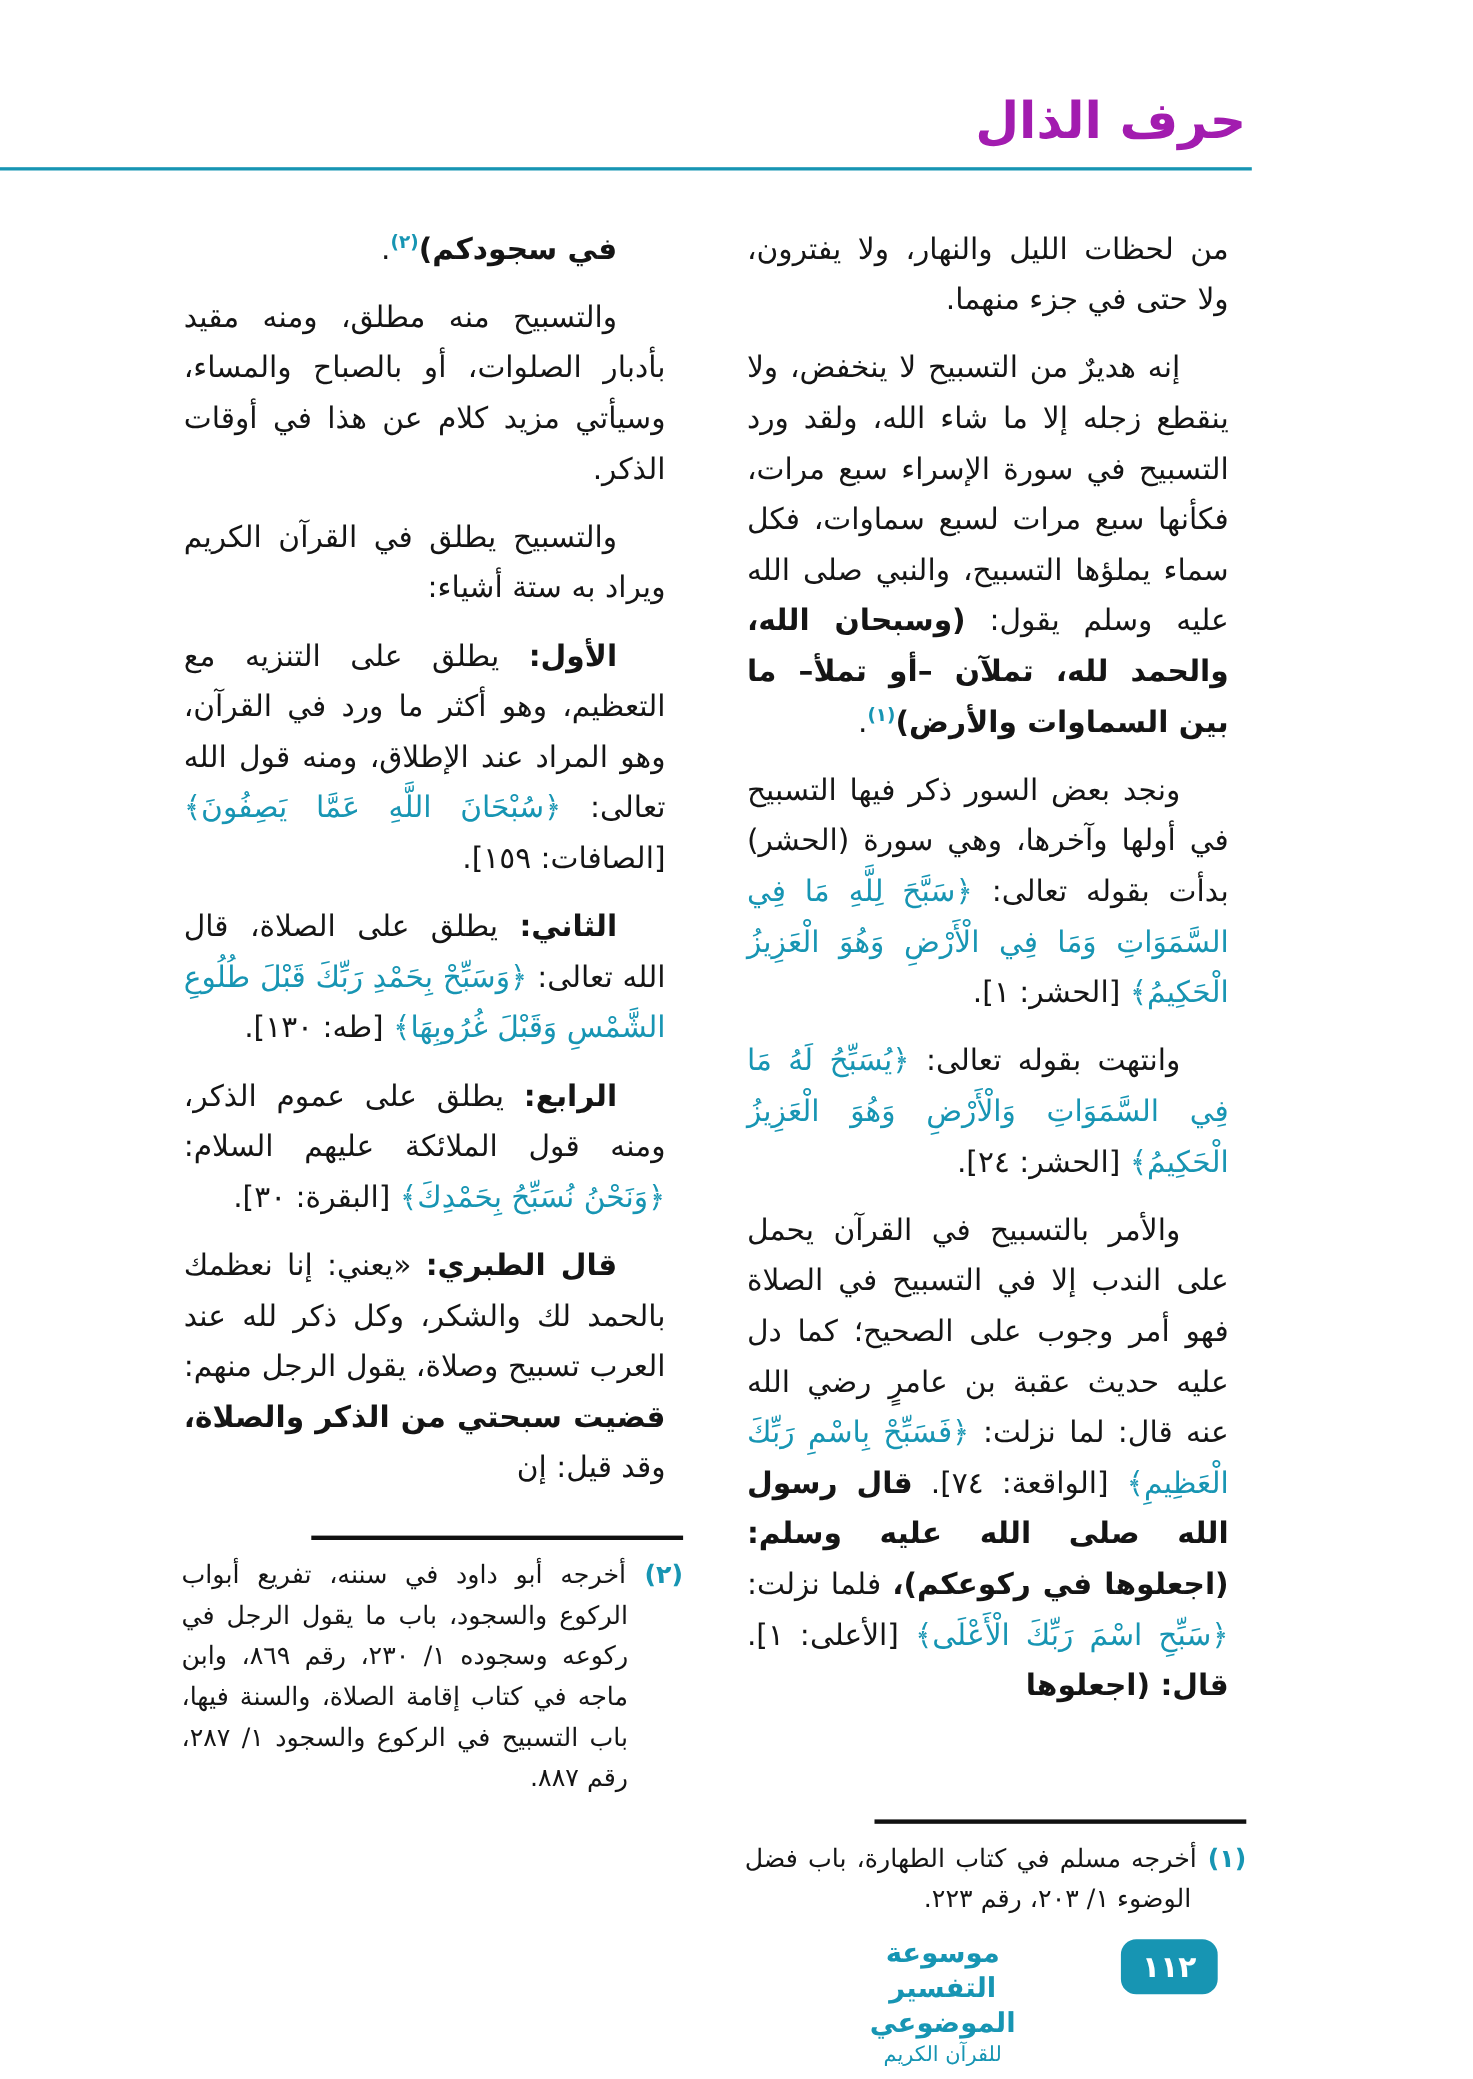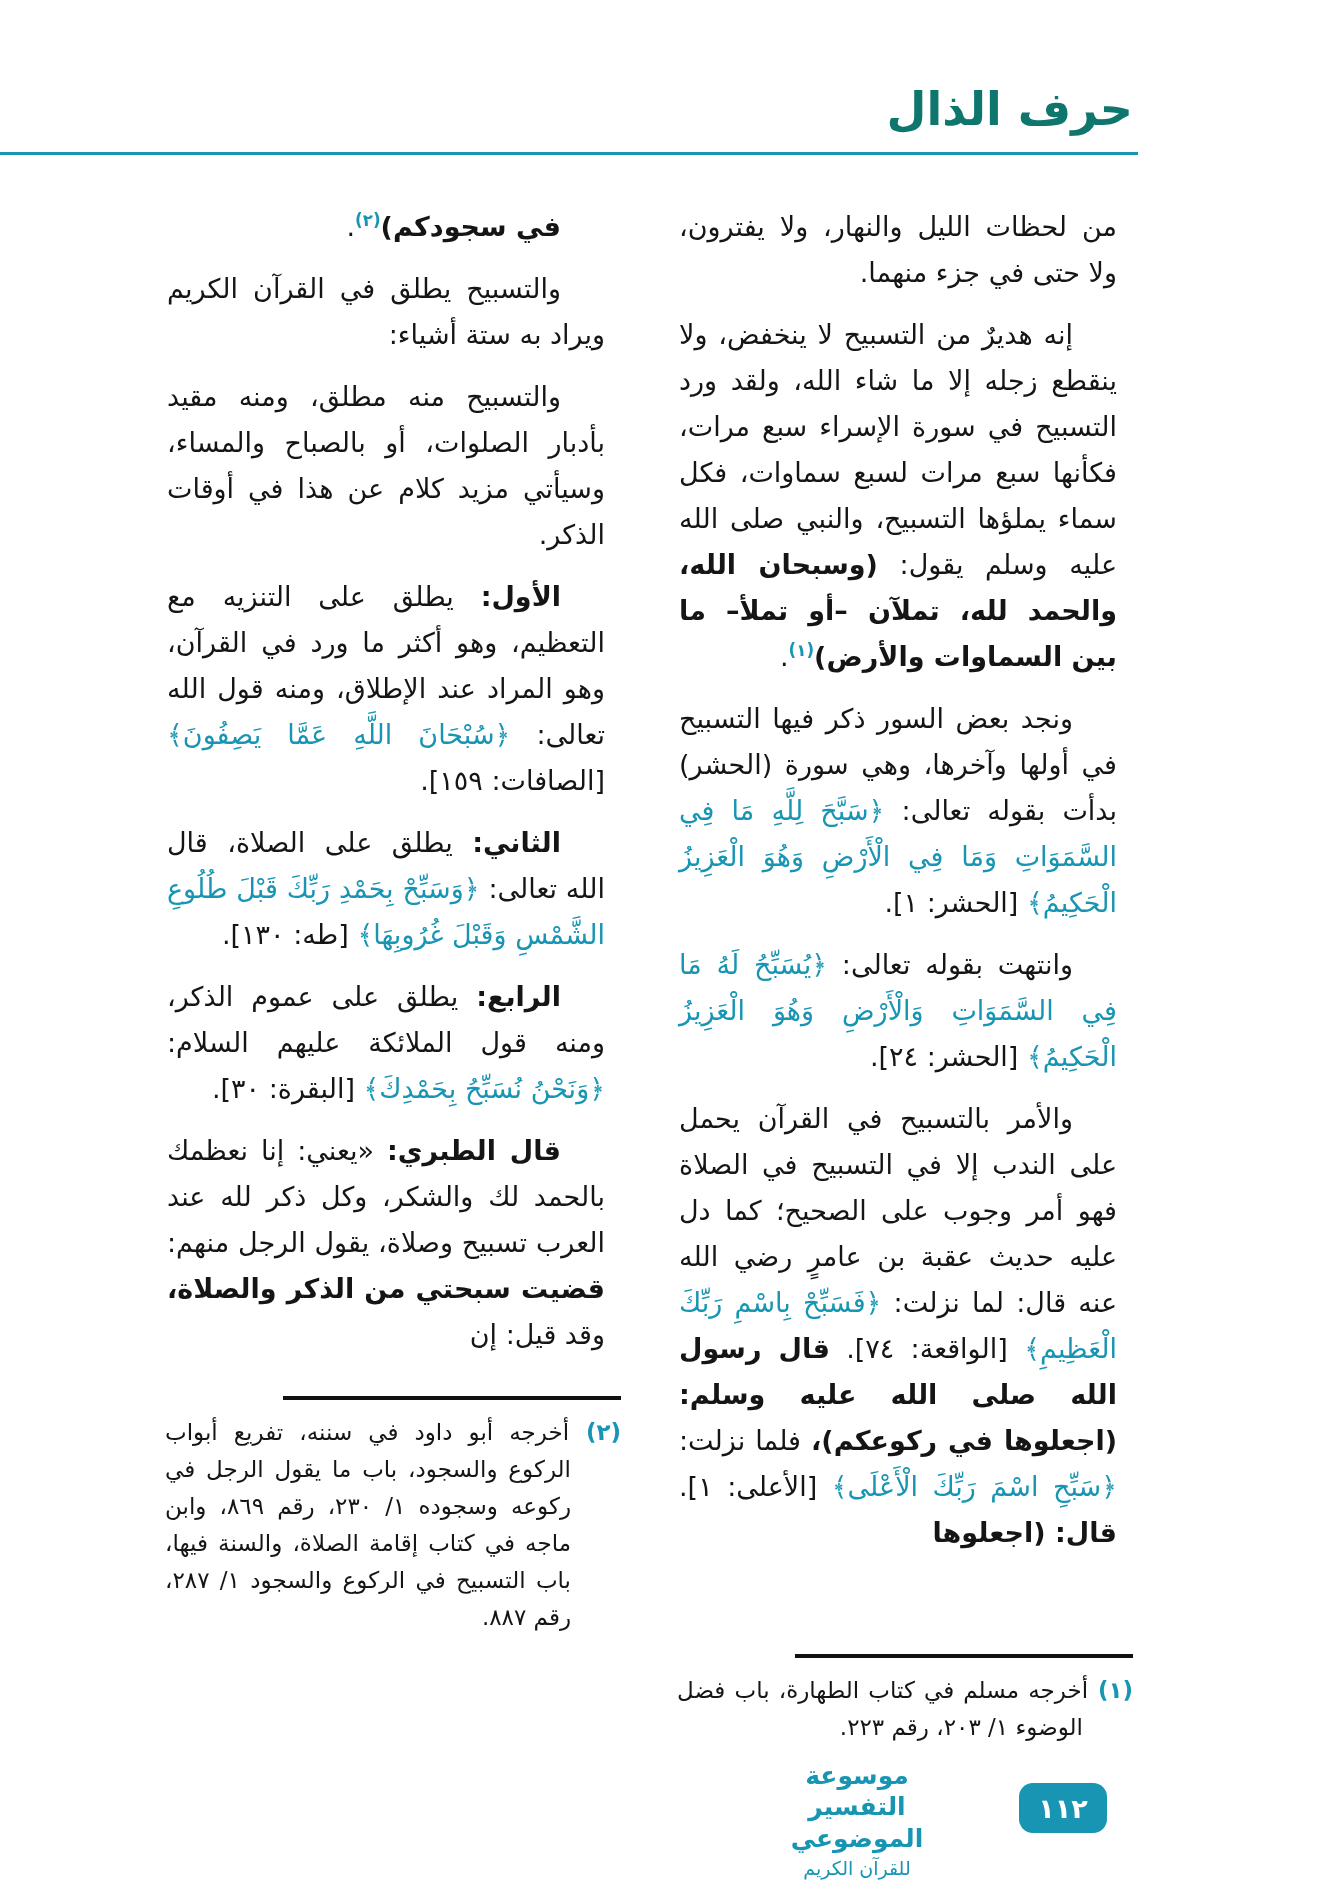--- a/index.html
+++ b/index.html
@@ -17,21 +17,21 @@
     direction: rtl;
     color: #151515;
     overflow: hidden;
   }
   .chapter-title {
     position: absolute;
     top: 82px;
     right: 206px;
     font-size: 46px;
     font-weight: bold;
-    color: #0f766e;
+    color: #a21caf;
     line-height: 1.2;
   }
   .header-rule {
     position: absolute;
     top: 152px;
     left: 0;
     width: 1138px;
     height: 3px;
     background: #1795b3;
   }
@@ -117,21 +117,20 @@
     width: 88px;
     height: 50px;
     background: #1795b3;
     border-radius: 14px;
     display: flex;
     align-items: center;
     justify-content: center;
     color: #ffffff;
     font-size: 27px;
     font-weight: bold;
-    margin-top: 20px;
   }
 </style>
 </head>
 <body>
 
 <div class="page">
 
   <div class="chapter-title">حرف الذال</div>
 
   <div class="header-rule"></div>
@@ -150,22 +149,22 @@
         <div class="fn-rule"></div>
         <div class="fn-list">
             <p class="footnote"><span class="fn-marker">(١) </span><span>أخرجه مسلم في كتاب الطهارة، باب فضل الوضوء ١/ ٢٠٣، رقم ٢٢٣.</span></p>
           </div>
       </div>
     </section>
 
     <section class="column column-left">
       <div class="paragraphs">
           <p class="para"><span class="run-b">في سجودكم)</span><span class="run-fn">(٢)</span><span class="run-n">.</span></p>
+          <p class="para"><span class="run-n">والتسبيح منه مطلق، ومنه مقيد بأدبار الصلوات، أو بالصباح والمساء، وسيأتي مزيد كلام عن هذا في أوقات الذكر.</span></p>
           <p class="para"><span class="run-n">والتسبيح يطلق في القرآن الكريم ويراد به ستة أشياء:</span></p>
-          <p class="para"><span class="run-n">والتسبيح منه مطلق، ومنه مقيد بأدبار الصلوات، أو بالصباح والمساء، وسيأتي مزيد كلام عن هذا في أوقات الذكر.</span></p>
           <p class="para"><span class="run-b">الأول:</span><span class="run-n"> يطلق على التنزيه مع التعظيم، وهو أكثر ما ورد في القرآن، وهو المراد عند الإطلاق، ومنه قول الله تعالى: </span><span class="run-q">﴿سُبْحَانَ اللَّهِ عَمَّا يَصِفُونَ﴾</span><span class="run-n"> [الصافات: ١٥٩].</span></p>
           <p class="para"><span class="run-b">الثاني:</span><span class="run-n"> يطلق على الصلاة، قال الله تعالى: </span><span class="run-q">﴿وَسَبِّحْ بِحَمْدِ رَبِّكَ قَبْلَ طُلُوعِ الشَّمْسِ وَقَبْلَ غُرُوبِهَا﴾</span><span class="run-n"> [طه: ١٣٠].</span></p>
           <p class="para"><span class="run-b">الرابع:</span><span class="run-n"> يطلق على عموم الذكر، ومنه قول الملائكة عليهم السلام: </span><span class="run-q">﴿وَنَحْنُ نُسَبِّحُ بِحَمْدِكَ﴾</span><span class="run-n"> [البقرة: ٣٠].</span></p>
           <p class="para"><span class="run-b">قال الطبري:</span><span class="run-n"> «يعني: إنا نعظمك بالحمد لك والشكر، وكل ذكر لله عند العرب تسبيح وصلاة، يقول الرجل منهم: </span><span class="run-b">قضيت سبحتي من الذكر والصلاة،</span><span class="run-n"> وقد قيل: إن</span></p>
         </div>
       <div class="footnotes">
         <div class="fn-rule"></div>
         <div class="fn-list">
             <p class="footnote"><span class="fn-marker">(٢) </span><span>أخرجه أبو داود في سننه، تفريع أبواب الركوع والسجود، باب ما يقول الرجل في ركوعه وسجوده ١/ ٢٣٠، رقم ٨٦٩، وابن ماجه في كتاب إقامة الصلاة، والسنة فيها، باب التسبيح في الركوع والسجود ١/ ٢٨٧، رقم ٨٨٧.</span></p>
           </div>

